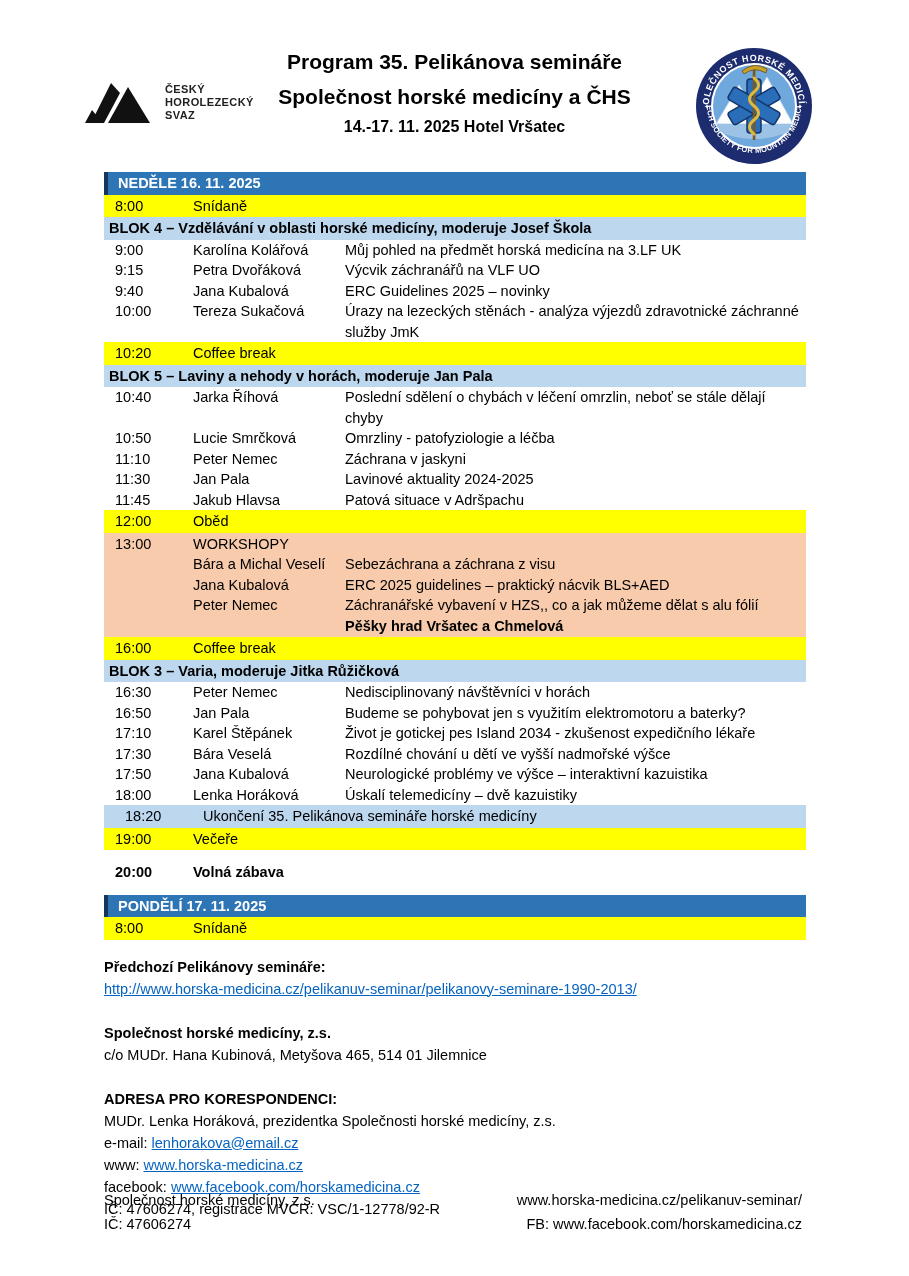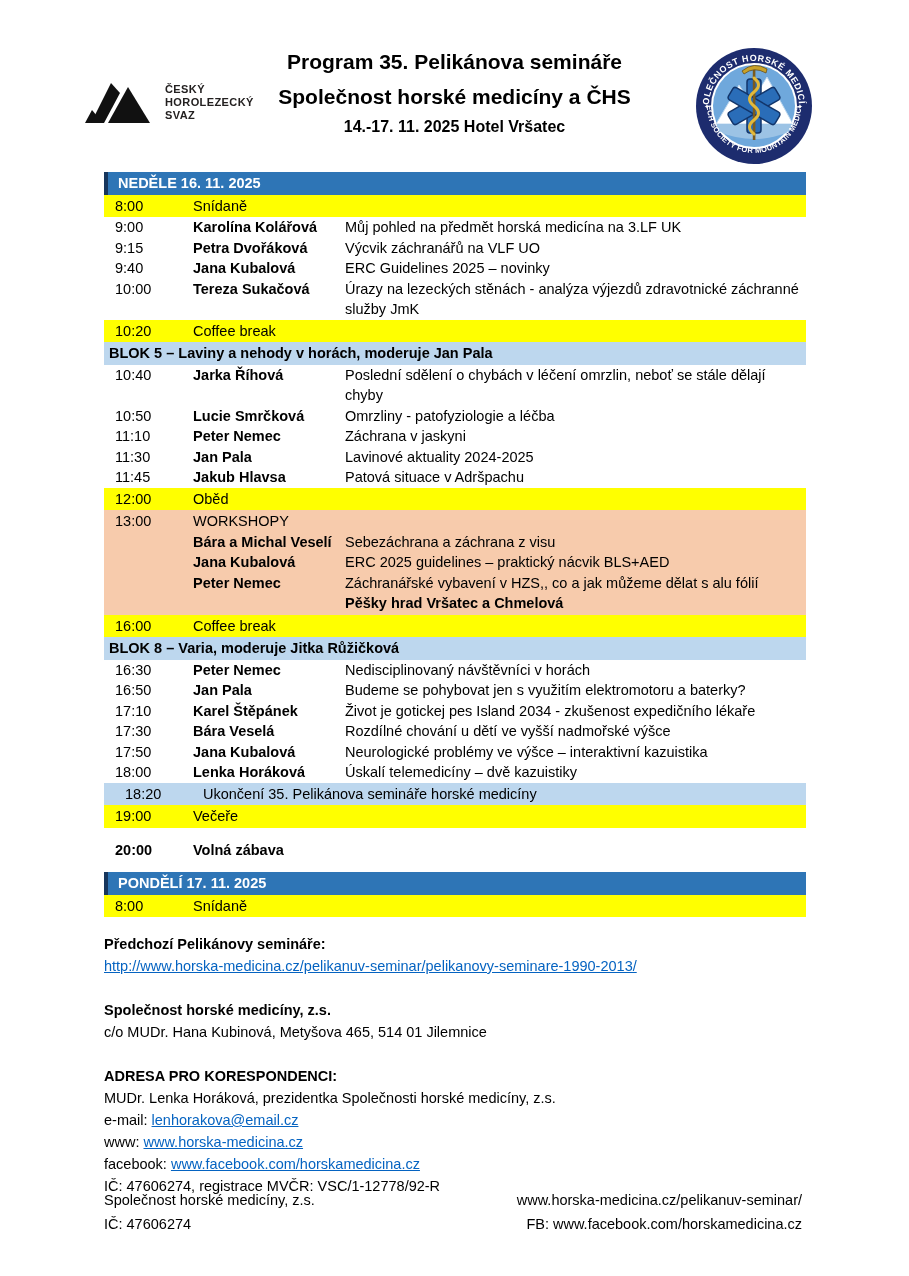--- a/index.html
+++ b/index.html
@@ -16,21 +16,21 @@
   .chs-text { font-size:11px; font-weight:700; line-height:13px; letter-spacing:.4px; color:#232020; }
   .titles { position:absolute; left:0; right:0; top:44px; text-align:center; }
   .title-big { font-size:21px; font-weight:700; line-height:35px; color:#000; }
   .title-small { font-size:16px; font-weight:700; line-height:26px; color:#000; }
   .shm-logo { position:absolute; left:692px; top:44px; width:124px; height:124px; }
 
   
   .schedule { margin-left:104px; width:702px; }
   .row { display:flex; font-size:14.5px; line-height:20.5px; }
   .c-time { flex:0 0 89px; padding-left:11px; }
-  .c-name { flex:0 0 152px;font-weight:bold; }
+  .c-name { flex:0 0 152px; }
   .c-topic { flex:1 1 auto; padding-right:6px; }
   .row.day {
     background:var(--day-header-bg,#2E75B6); color:#fff; font-weight:700;
     padding:1px 0 1px 10px; border-left:4px solid var(--day-header-edge,#17365D);text-align:center;
   }
   .row.block { background:var(--block-bg,#BDD7EE); font-weight:700; padding:1px 0 1px 5px; }
   .row.blocktime { background:var(--block-bg,#BDD7EE); padding:1px 10px; }
   .row.highlight { background:var(--highlight-bg,#FFFF00); padding:1px 0; }
   .row.talk { background:#fff; padding:0; }
   .row.boldrow { background:#fff; font-weight:700; padding:12px 0; }
@@ -110,20 +110,23 @@
 </div>
 
 <div class="schedule" id="schedule">
     <div class="row day">
       <span>NEDĚLE 16. 11. 2025</span>
     </div>
     <div class="row highlight">
       <span class="c-time">8:00</span>
       <span class="c-rest">Snídaně</span>
     </div>
+    <div class="row block">
+      <span>BLOK 4 – Vzdělávání v oblasti horské medicíny, moderuje Josef Škola</span>
+    </div>
     <div class="row talk">
       <span class="c-time">9:00</span>
       <span class="c-name">Karolína Kolářová</span>
       <span class="c-topic">Můj pohled na předmět horská medicína na 3.LF UK</span>
     </div>
     <div class="row talk">
       <span class="c-time">9:15</span>
       <span class="c-name">Petra Dvořáková</span>
       <span class="c-topic">Výcvik záchranářů na VLF UO</span>
     </div>
@@ -197,21 +200,21 @@
         <span class="c-time"></span>
         <span class="c-name"></span>
         <span class="c-topic note-bold">Pěšky hrad Vršatec a Chmelová</span>
       </div>
     </div>
     <div class="row highlight">
       <span class="c-time">16:00</span>
       <span class="c-rest">Coffee break</span>
     </div>
     <div class="row block">
-      <span>BLOK 8 – Varia, moderuje Jitka Růžičková</span>
+      <span>BLOK 3 – Varia, moderuje Jitka Růžičková</span>
     </div>
     <div class="row talk">
       <span class="c-time">16:30</span>
       <span class="c-name">Peter Nemec</span>
       <span class="c-topic">Nedisciplinovaný návštěvníci v horách</span>
     </div>
     <div class="row talk">
       <span class="c-time">16:50</span>
       <span class="c-name">Jan Pala</span>
       <span class="c-topic">Budeme se pohybovat jen s využitím elektromotoru a baterky?</span>

